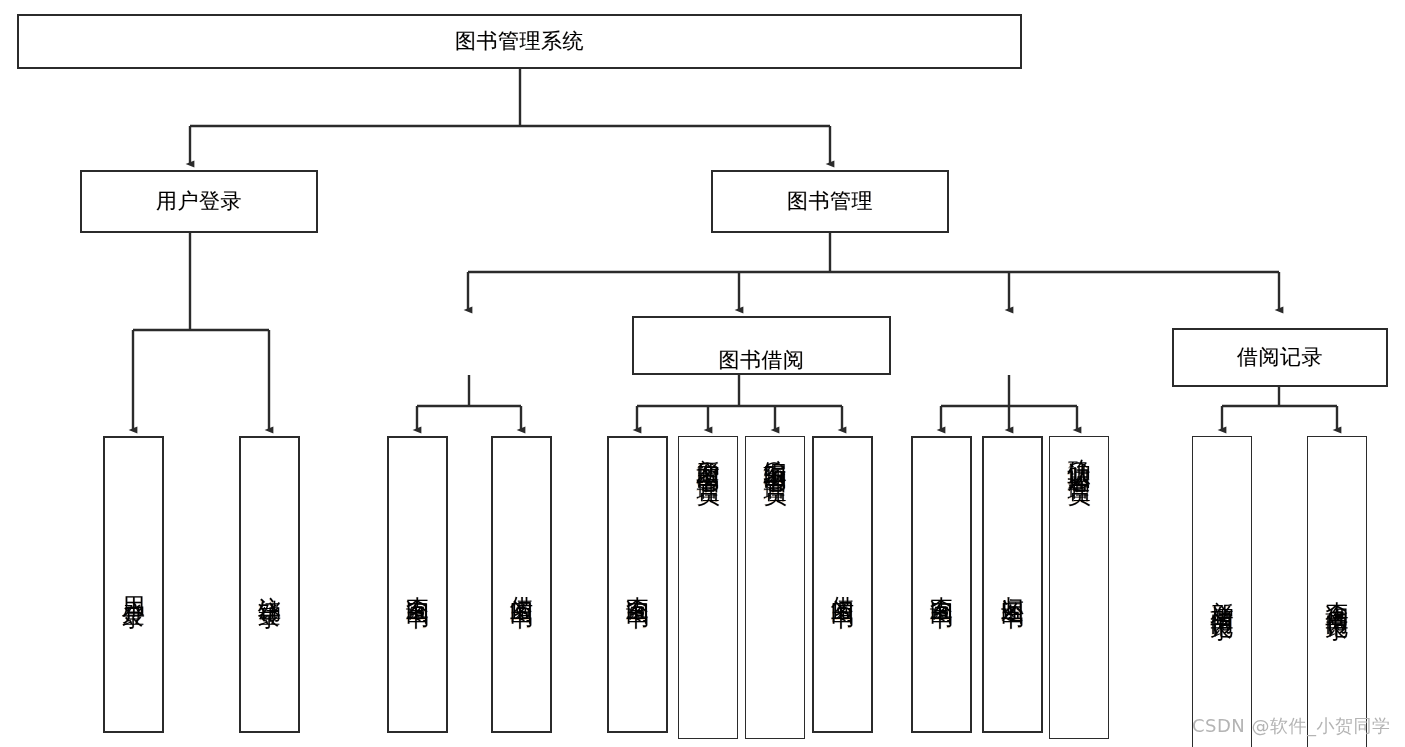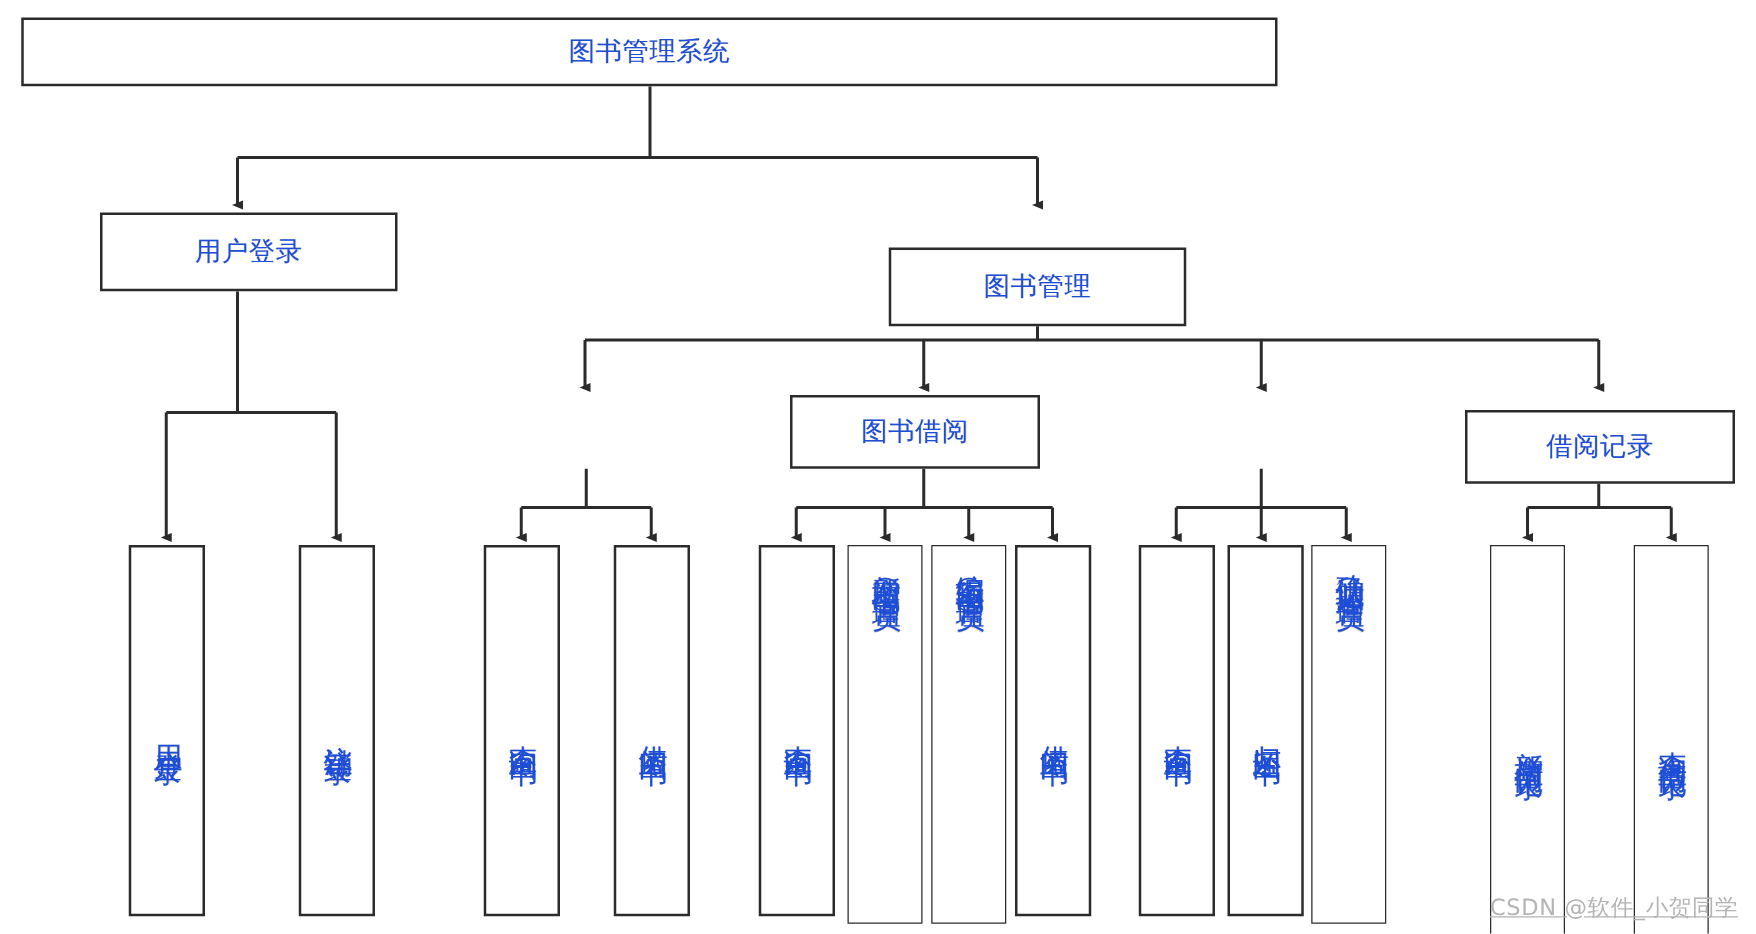--- a/index.html
+++ b/index.html
@@ -32,21 +32,21 @@
     display: flex;
     align-items: center;
     justify-content: center;
     z-index: 3;
   }
   .node.thin {
     border-width: 1.7px;
   }
   .node-label {
     font-size: 21px;
-    color: #1d4ed8;
+    color: #000000;
     line-height: 1.12;
     letter-spacing: 0.5px;
     white-space: nowrap;
     text-shadow: 0.6px 0 0 rgba(120,150,200,0.30), -0.5px 0.3px 0 rgba(190,130,60,0.28);
   }
   
   .node.vert {
     align-items: center;
     justify-content: center;
     padding-top: 0;
@@ -62,21 +62,20 @@
     letter-spacing: 3.5px;
     line-height: 1;
   }
   .watermark {
     position: absolute;
     font-size: 18px;
     color: #b4b4b4;
     white-space: nowrap;
     z-index: 5;
     letter-spacing: 0.5px;
-    text-decoration: underline;
   }
 </style>
 </head>
 <body>
 
 <div id="canvas">
 
   <svg id="wires" viewBox="0 0 1405 747" xmlns="http://www.w3.org/2000/svg">
     <defs>
       <marker id="arrow" markerWidth="10" markerHeight="10" refX="4.2" refY="5" orient="auto" markerUnits="userSpaceOnUse">
@@ -132,25 +131,25 @@
     </g>
   </svg>
 
   <div class="node" style="left:17px; top:14px; width:1005px; height:55px;">
     <span class="node-label">图书管理系统</span>
   </div>
 
   <div class="node" style="left:80px; top:170px; width:238px; height:63px;">
     <span class="node-label">用户登录</span>
   </div>
-  <div class="node" style="left:711px; top:170px; width:238px; height:63px;margin-top:28px;">
+  <div class="node" style="left:711px; top:170px; width:238px; height:63px;">
     <span class="node-label">图书管理</span>
   </div>
 
-  <div class="node" style="left:632px; top:316px; width:200px; height:59px;">
+  <div class="node" style="left:632px; top:316px; width:259px; height:59px;align-items:flex-end;">
     <span class="node-label">图书借阅</span>
   </div>
   <div class="node" style="left:1172px; top:328px; width:216px; height:59px;">
     <span class="node-label">借阅记录</span>
   </div>
 
   <div class="node vert" style="left:103px; top:436px; width:61px; height:297px;">
     <span class="node-label">用户登录</span>
   </div>
   <div class="node vert" style="left:239px; top:436px; width:61px; height:297px;">

